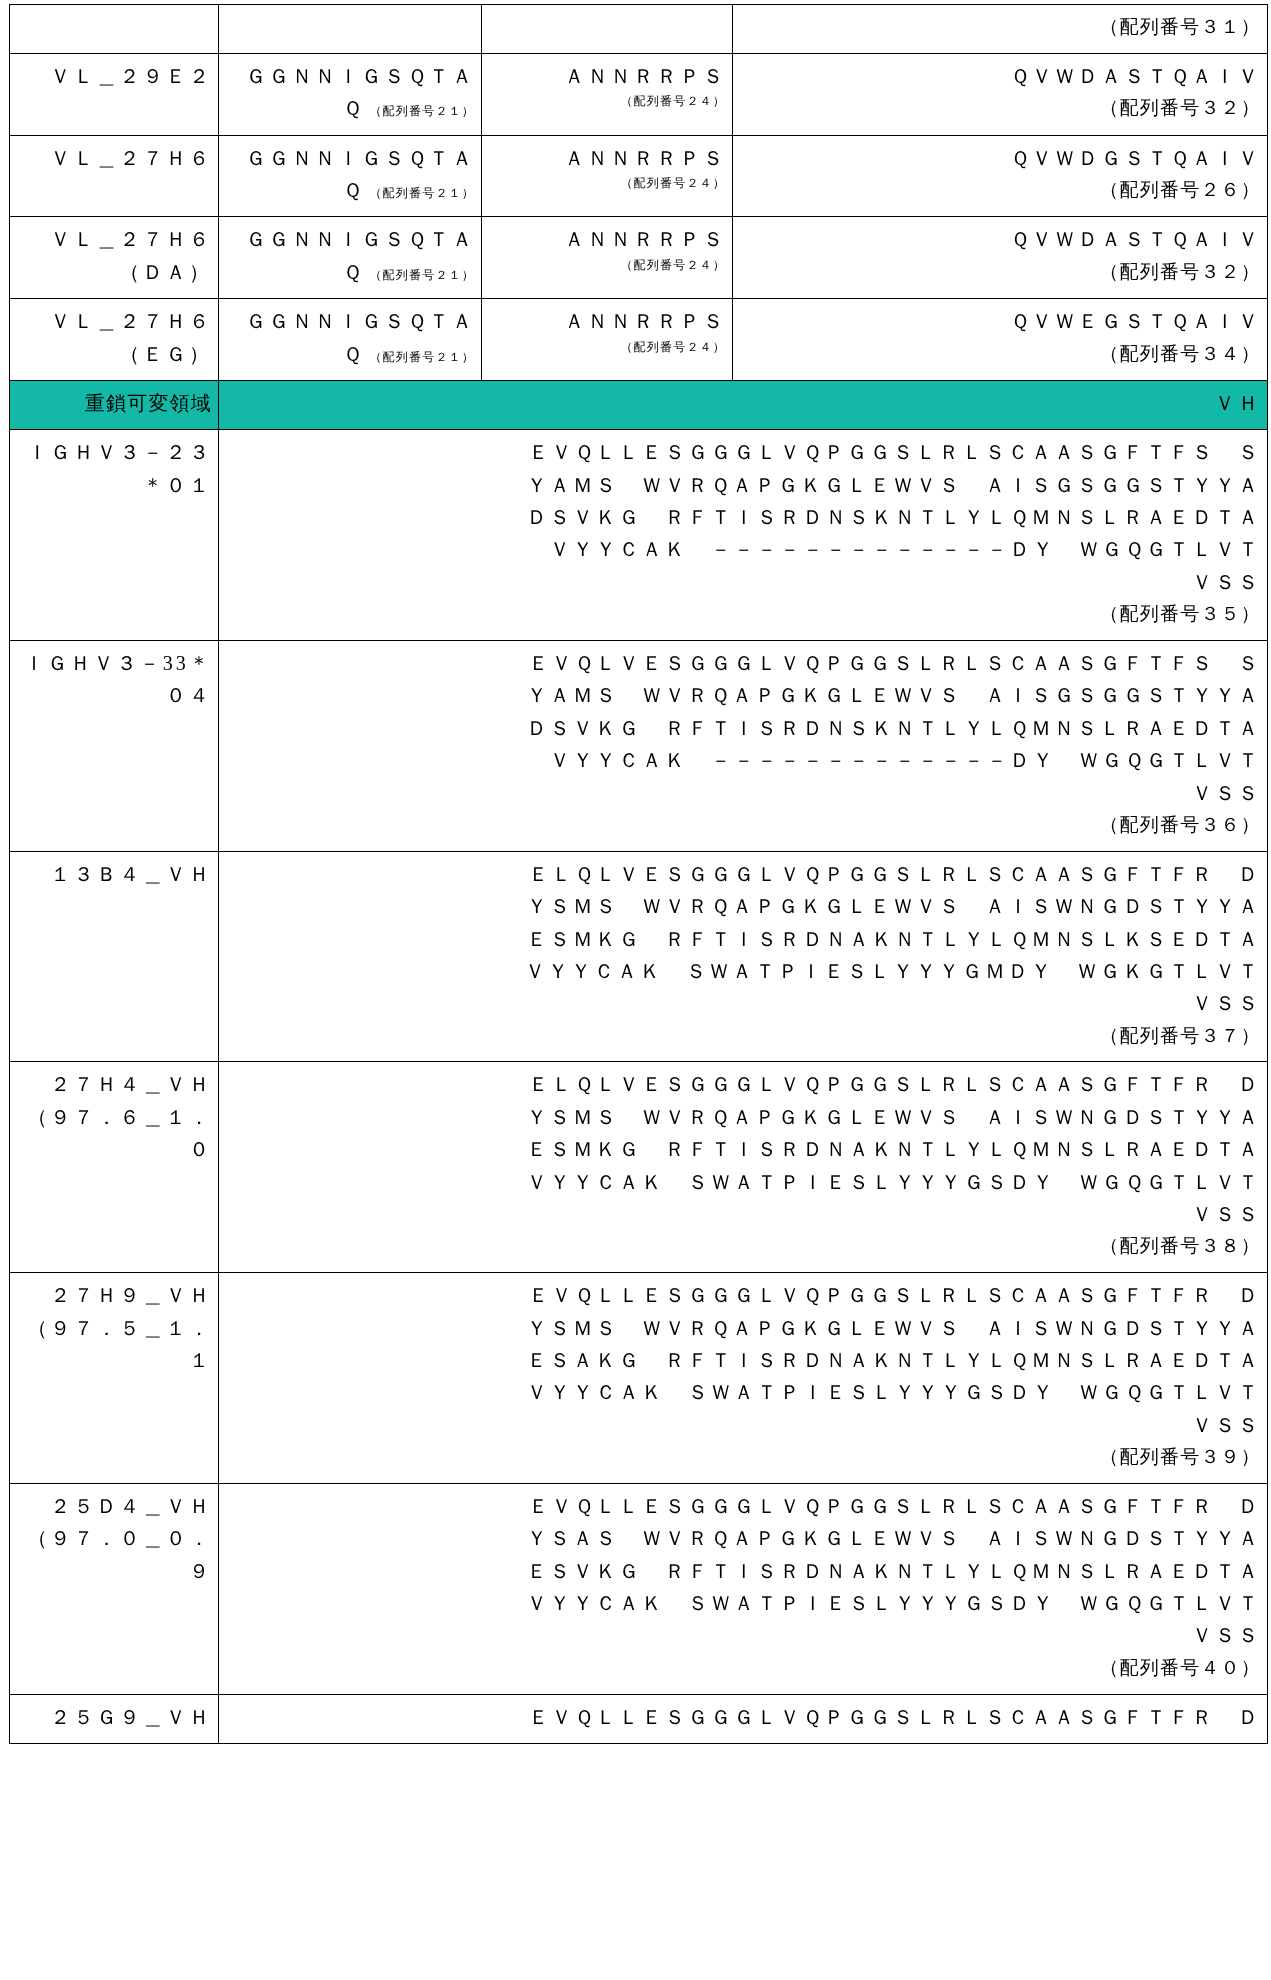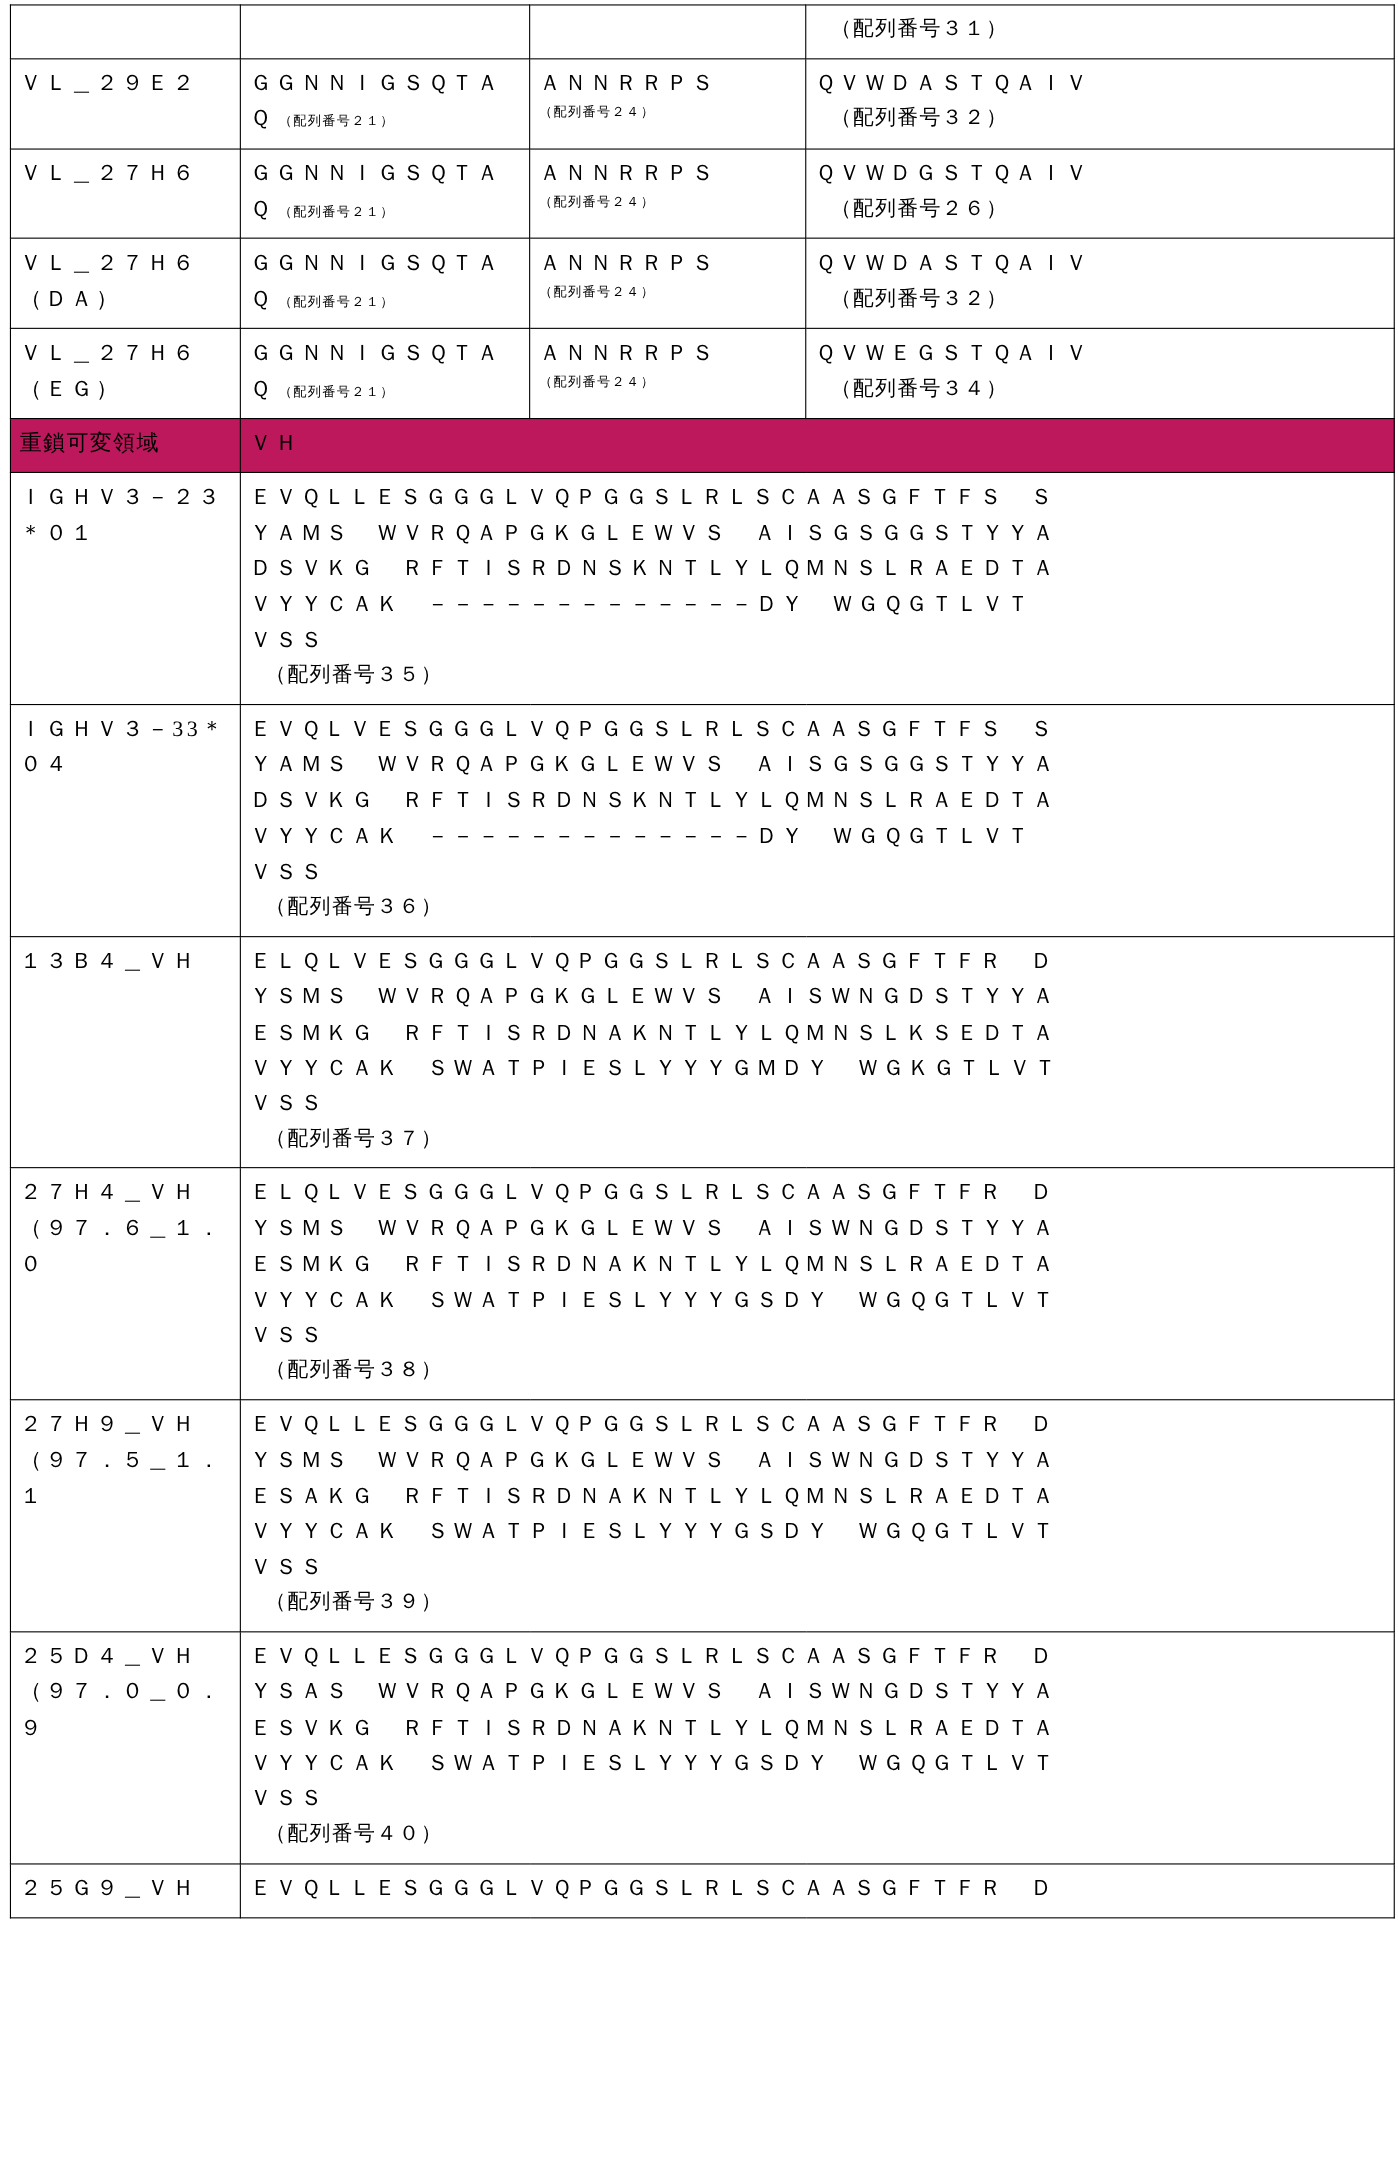--- a/index.html
+++ b/index.html
@@ -18,20 +18,21 @@
     background: #ffffff;
     box-sizing: border-box;
     padding: 0;
     overflow: hidden;
   }
   table.seqtable {
     border-collapse: collapse;
     width: 1258px;
     margin: 4px 0 0 9px;
     table-layout: fixed;
+    text-align: right;
   }
   table.seqtable td {
     border: 1px solid #000000;
     vertical-align: top;
     padding: 6px 6px 10px 8px;
     font-size: 20px;
     line-height: 1.62;
   }
   
   col.c1 { width: 209px; }
@@ -59,21 +60,21 @@
     padding-left: 14px;
     letter-spacing: 1.2px;
     font-size: 19px;
     white-space: nowrap;
   }
   .seqno-inline {
     letter-spacing: 1.2px;
     font-size: 12px;
   }
   .section-row td {
-    background: #be185d;
+    background: #14b8a6;
     padding-top: 5px;
     padding-bottom: 6px;
   }
   .vh-seq {
     white-space: pre;
     letter-spacing: 3.0px;
     font-size: 20px;
     line-height: 1.62;
   }
   .cdr-line { display: block; }

